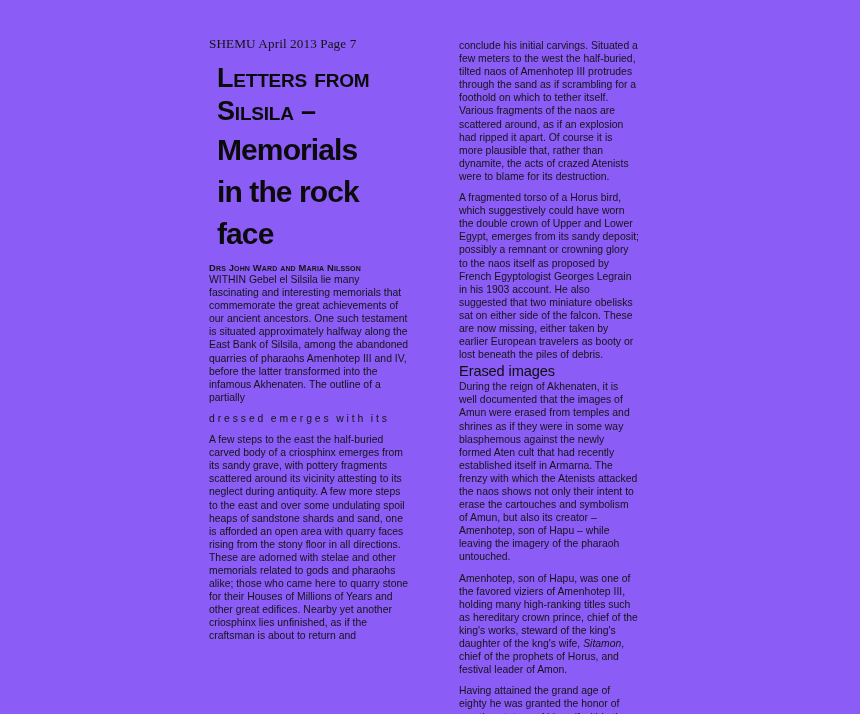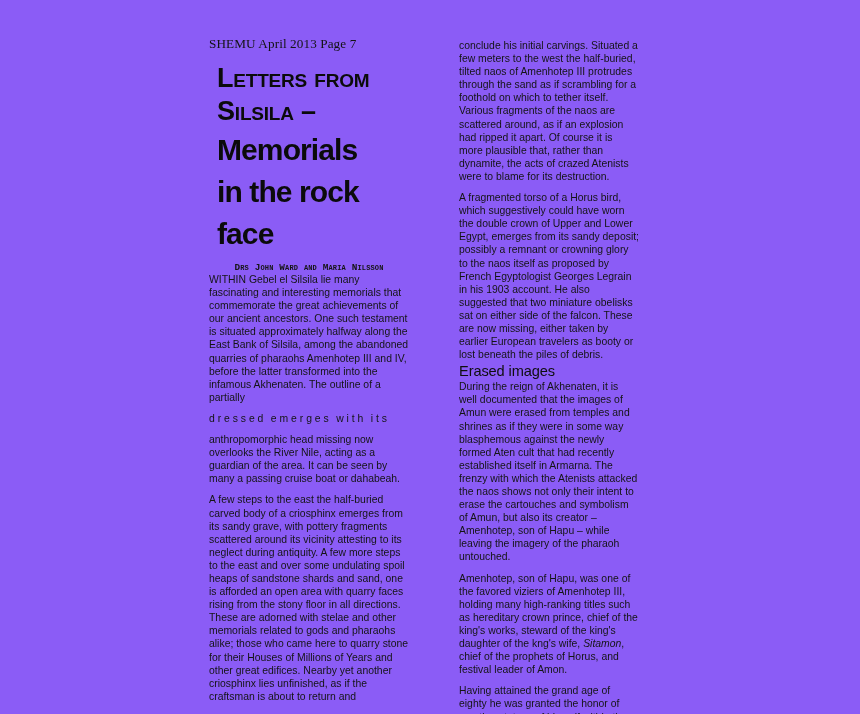--- a/index.html
+++ b/index.html
@@ -61,29 +61,28 @@
   }
   .headline .hl-normal {
     display: block;
     font-size: 30px;
     line-height: 40px;
     letter-spacing: -0.9px;
     margin-top: 2px;
   }
 
   .byline {
-    font-family: Liberation Mono, monospace;
+    font-family: Liberation Sans, sans-serif;
     font-size: 9.4px;
     line-height: 11px;
     font-variant: small-caps;
     letter-spacing: 0.15px;
     color: #141414;
     margin-top: 7px;
     font-weight: 600;
-    text-align: center;
   }
 
   .body-col {
     font-family: "Liberation Sans", sans-serif;
     font-size: 10.4px;
     line-height: 13.1px;
     color: #141414;
     letter-spacing: 0.01px;
   }
   .body-col p {
@@ -134,21 +133,20 @@
       <span class="hl-normal">Memorials</span>
       <span class="hl-normal">in the rock</span>
       <span class="hl-normal">face</span>
     </h1>
 
     <div class="byline">Drs John Ward and Maria Nilsson</div>
 
     <div class="body-col">
       <p>WITHIN Gebel el Silsila lie many fascinating and interesting memorials that commemorate the great achievements of our ancient ancestors. One such testament is situated approximately halfway along the East Bank of Silsila, among the abandoned quarries of pharaohs Amenhotep III and IV, before the latter transformed into the infamous Akhenaten. The outline of a partially</p>
       <p><span class="spaced-line">dressed emerges with its</span></p>
-      <p>anthropomorphic head missing now overlooks the River Nile, acting as a guardian of the area. It can be seen by many a passing cruise boat or dahabeah.</p>
       <p>A few steps to the east the half-buried carved body of a criosphinx emerges from its sandy grave, with pottery fragments scattered around its vicinity attesting to its neglect during antiquity. A few more steps to the east and over some undulating spoil heaps of sandstone shards and sand, one is afforded an open area with quarry faces rising from the stony floor in all directions. These are adorned with stelae and other memorials related to gods and pharaohs alike; those who came here to quarry stone for their Houses of Millions of Years and other great edifices. Nearby yet another criosphinx lies unfinished, as if the craftsman is about to return and</p>
     </div>
 
   </div>
 
   <div class="col-right">
     <div class="body-col">
       <p>conclude his initial carvings. Situated a few meters to the west the half-buried, tilted naos of Amenhotep III protrudes through the sand as if scrambling for a foothold on which to tether itself. Various fragments of the naos are scattered around, as if an explosion had ripped it apart. Of course it is more plausible that, rather than dynamite, the acts of crazed Atenists were to blame for its destruction.</p>
       <p>A fragmented torso of a Horus bird, which suggestively could have worn the double crown of Upper and Lower Egypt, emerges from its sandy deposit; possibly a remnant or crowning glory to the naos itself as proposed by French Egyptologist Georges Legrain in his 1903 account. He also suggested that two miniature obelisks sat on either side of the falcon. These are now missing, either taken by earlier European travelers as booty or lost beneath the piles of debris.</p>
     </div>

